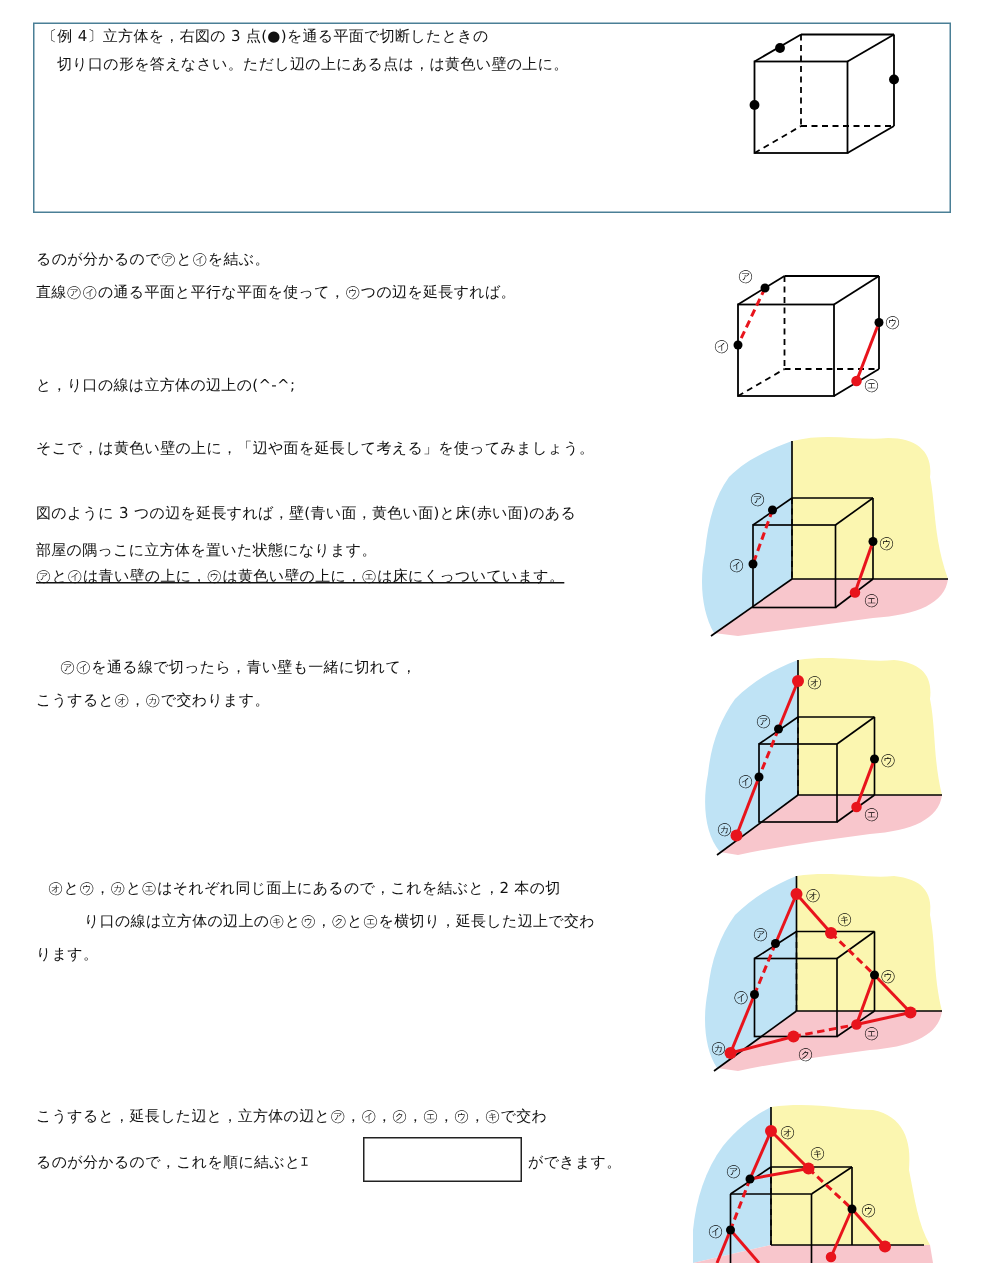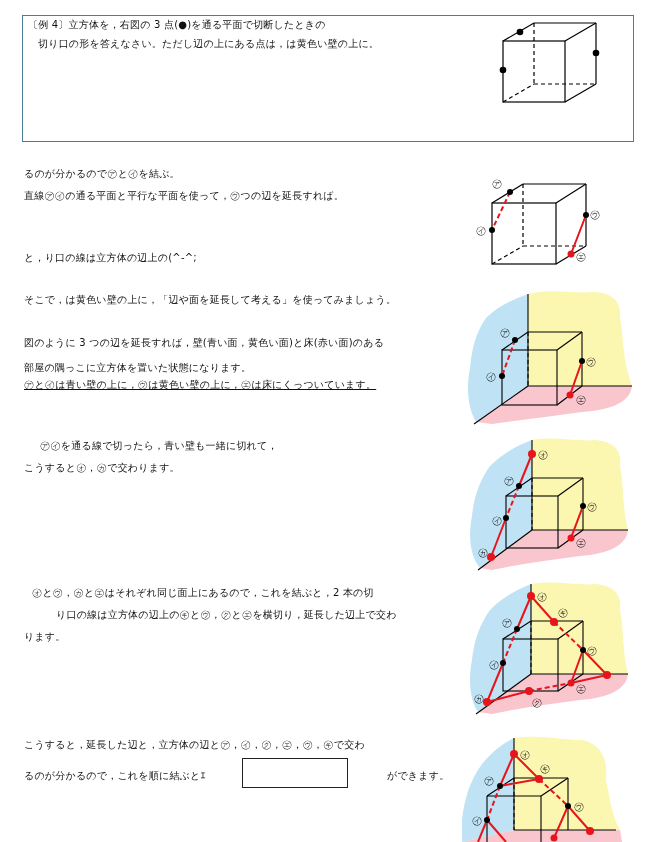--- a/index.html
+++ b/index.html
@@ -182,21 +182,21 @@
   <text x="70" y="126" font-size="10">㋗</text>
   <text x="40" y="46" font-size="10">㋐</text>
   <text x="27" y="88" font-size="10">㋑</text>
   <text x="125" y="74" font-size="10">㋒</text>
   <text x="114" y="112" font-size="10">㋓</text>
 </svg>
 
 <div class="t" style="left:24px;top:737px;">こうすると，延長した辺と，立方体の辺と㋐，㋑，㋗，㋓，㋒，㋖で交わ</div>
 <div class="t" style="left:24px;top:768px;font-family:Liberation Serif, serif;">るのが分かるので，これを順に結ぶとｴ</div>
 <div class="answer"><span></span></div>
-<div class="t" style="left:352px;top:768px;margin-left:35px;">ができます。</div>
+<div class="t" style="left:352px;top:768px;">ができます。</div>
 
 <svg class="fig" style="left:462px;top:730px;" width="180" height="112" viewBox="0 0 180 112">
   <path d="M52,8 L52,100 L0,112 L0,90 C2,70 8,50 20,34 C30,22 40,14 52,8 Z" fill="#bfe3f5"></path>
   <path d="M52,8 C80,4 100,10 120,10 C140,14 146,30 144,50 C148,70 150,86 158,100 L52,100 Z" fill="#fbf6b0"></path>
   <path d="M52,100 L158,100 L160,112 L0,112 Z" fill="#f8c6cc"></path>
   <g stroke="#000" stroke-width="1.1" fill="none">
     <line x1="52" y1="8" x2="52" y2="100"></line>
       <line x1="52" y1="100" x2="154" y2="100"></line>
     <line x1="25" y1="66" x2="79" y2="66"></line>
       <line x1="25" y1="66" x2="25" y2="112"></line>

